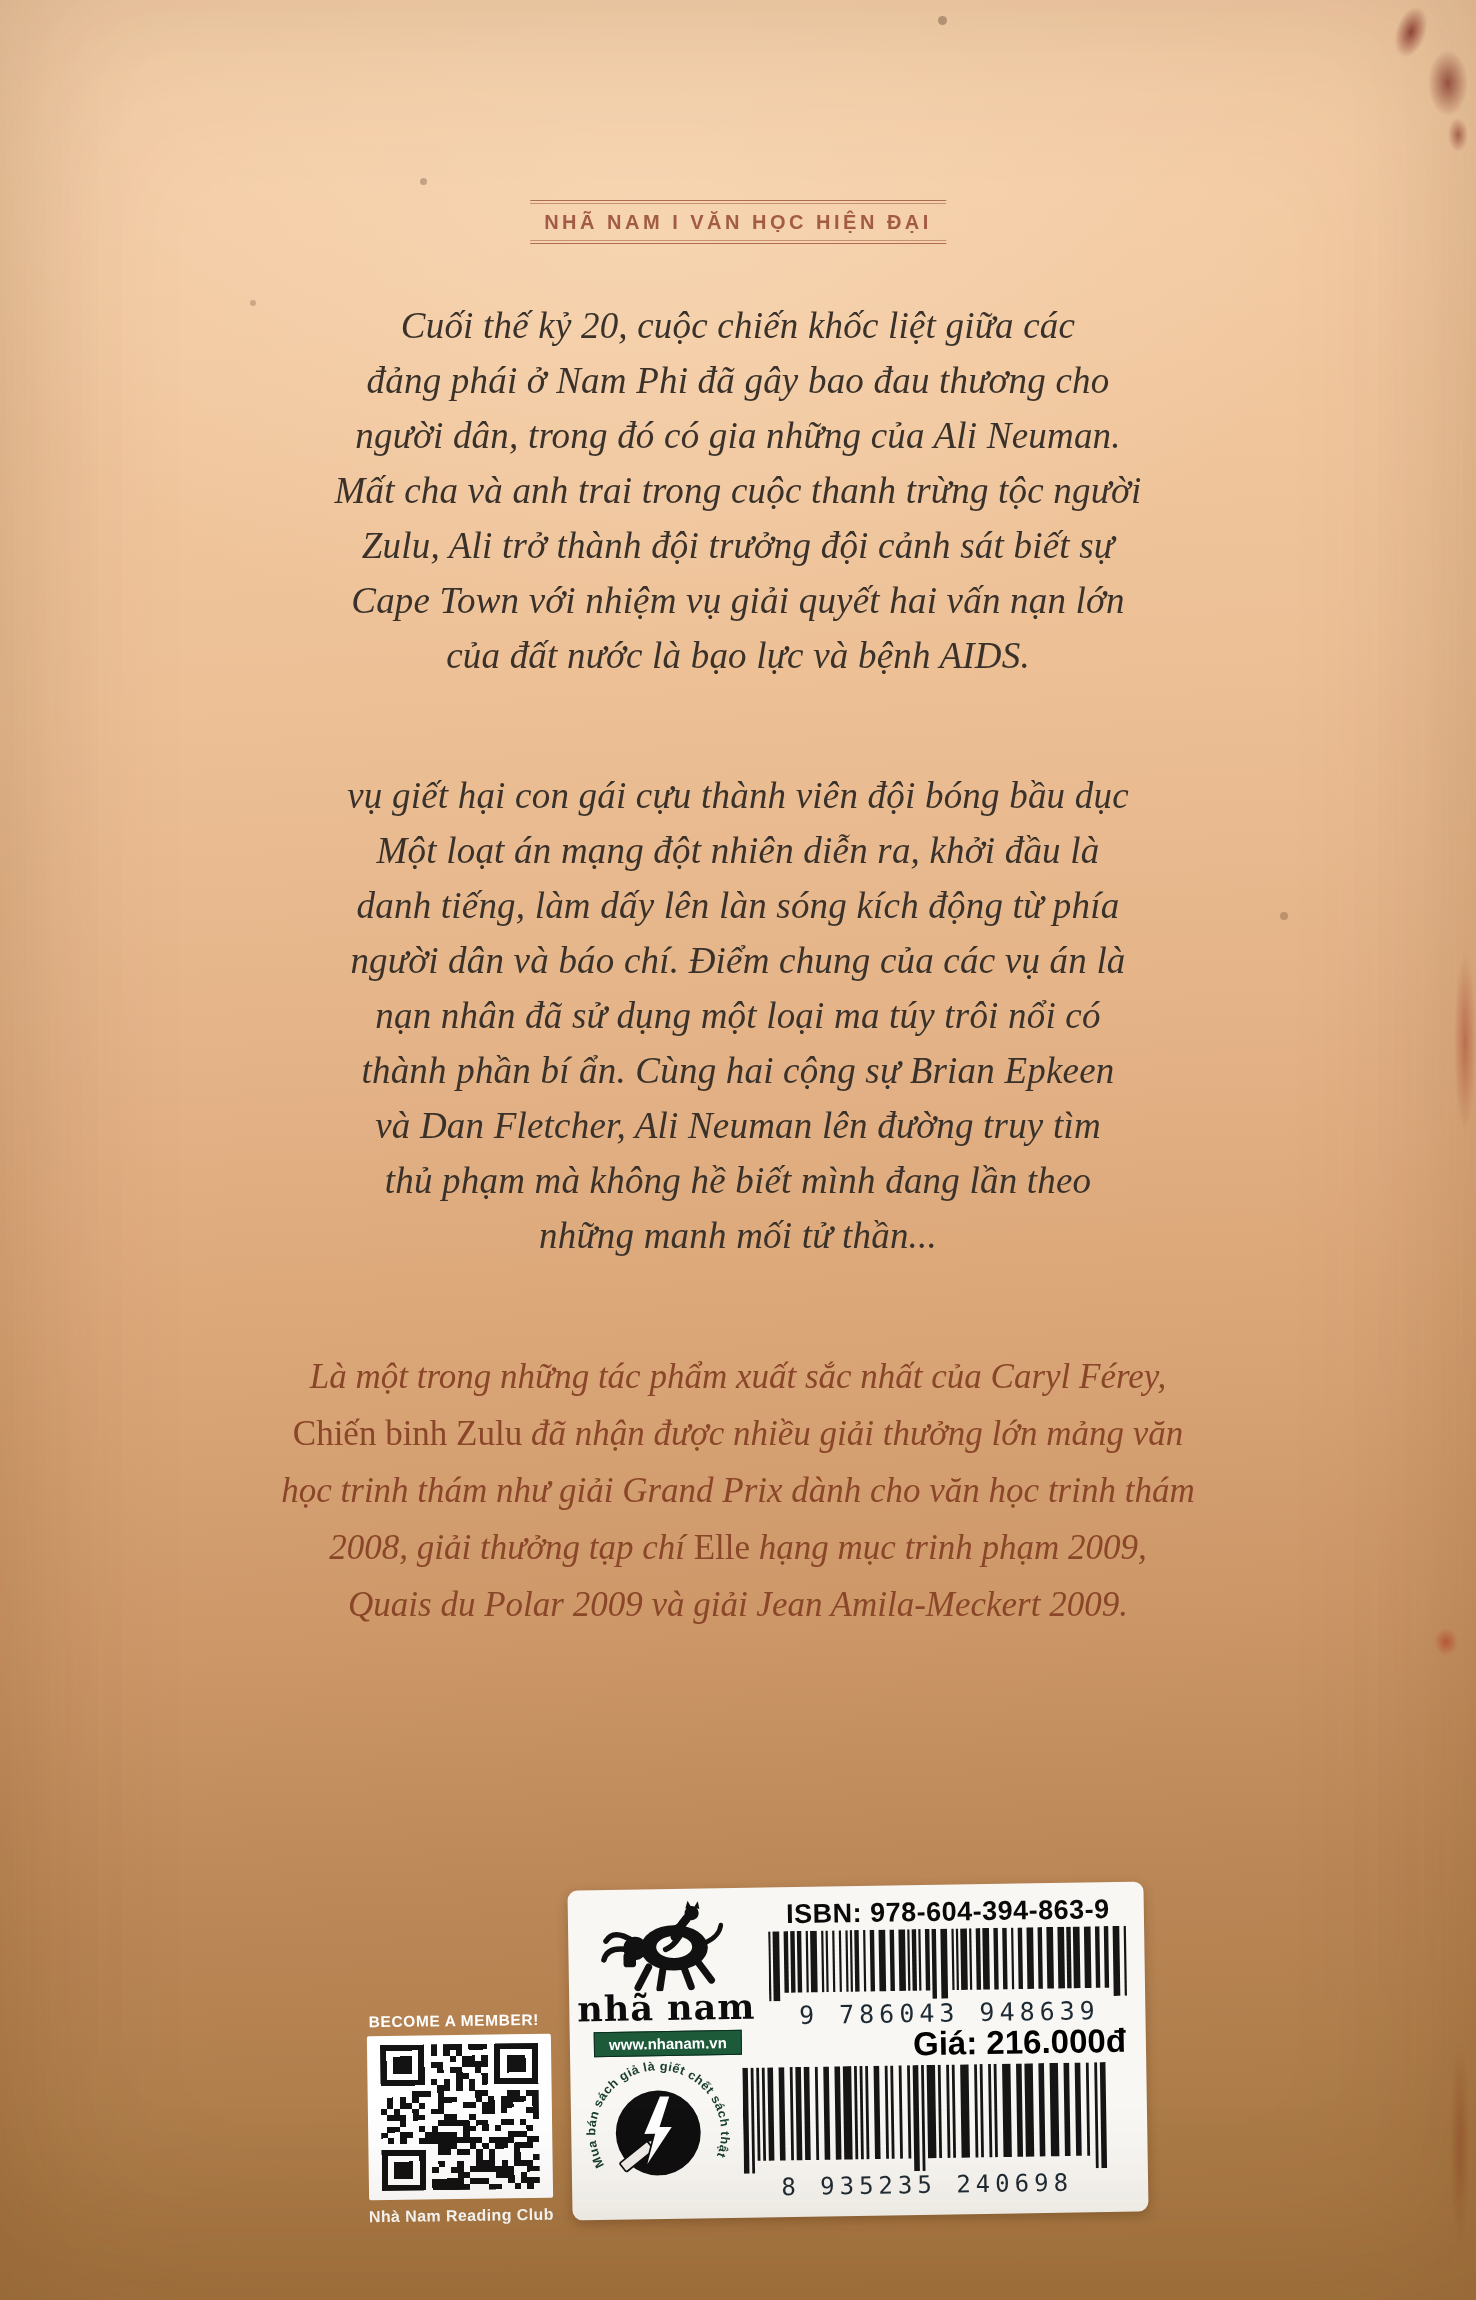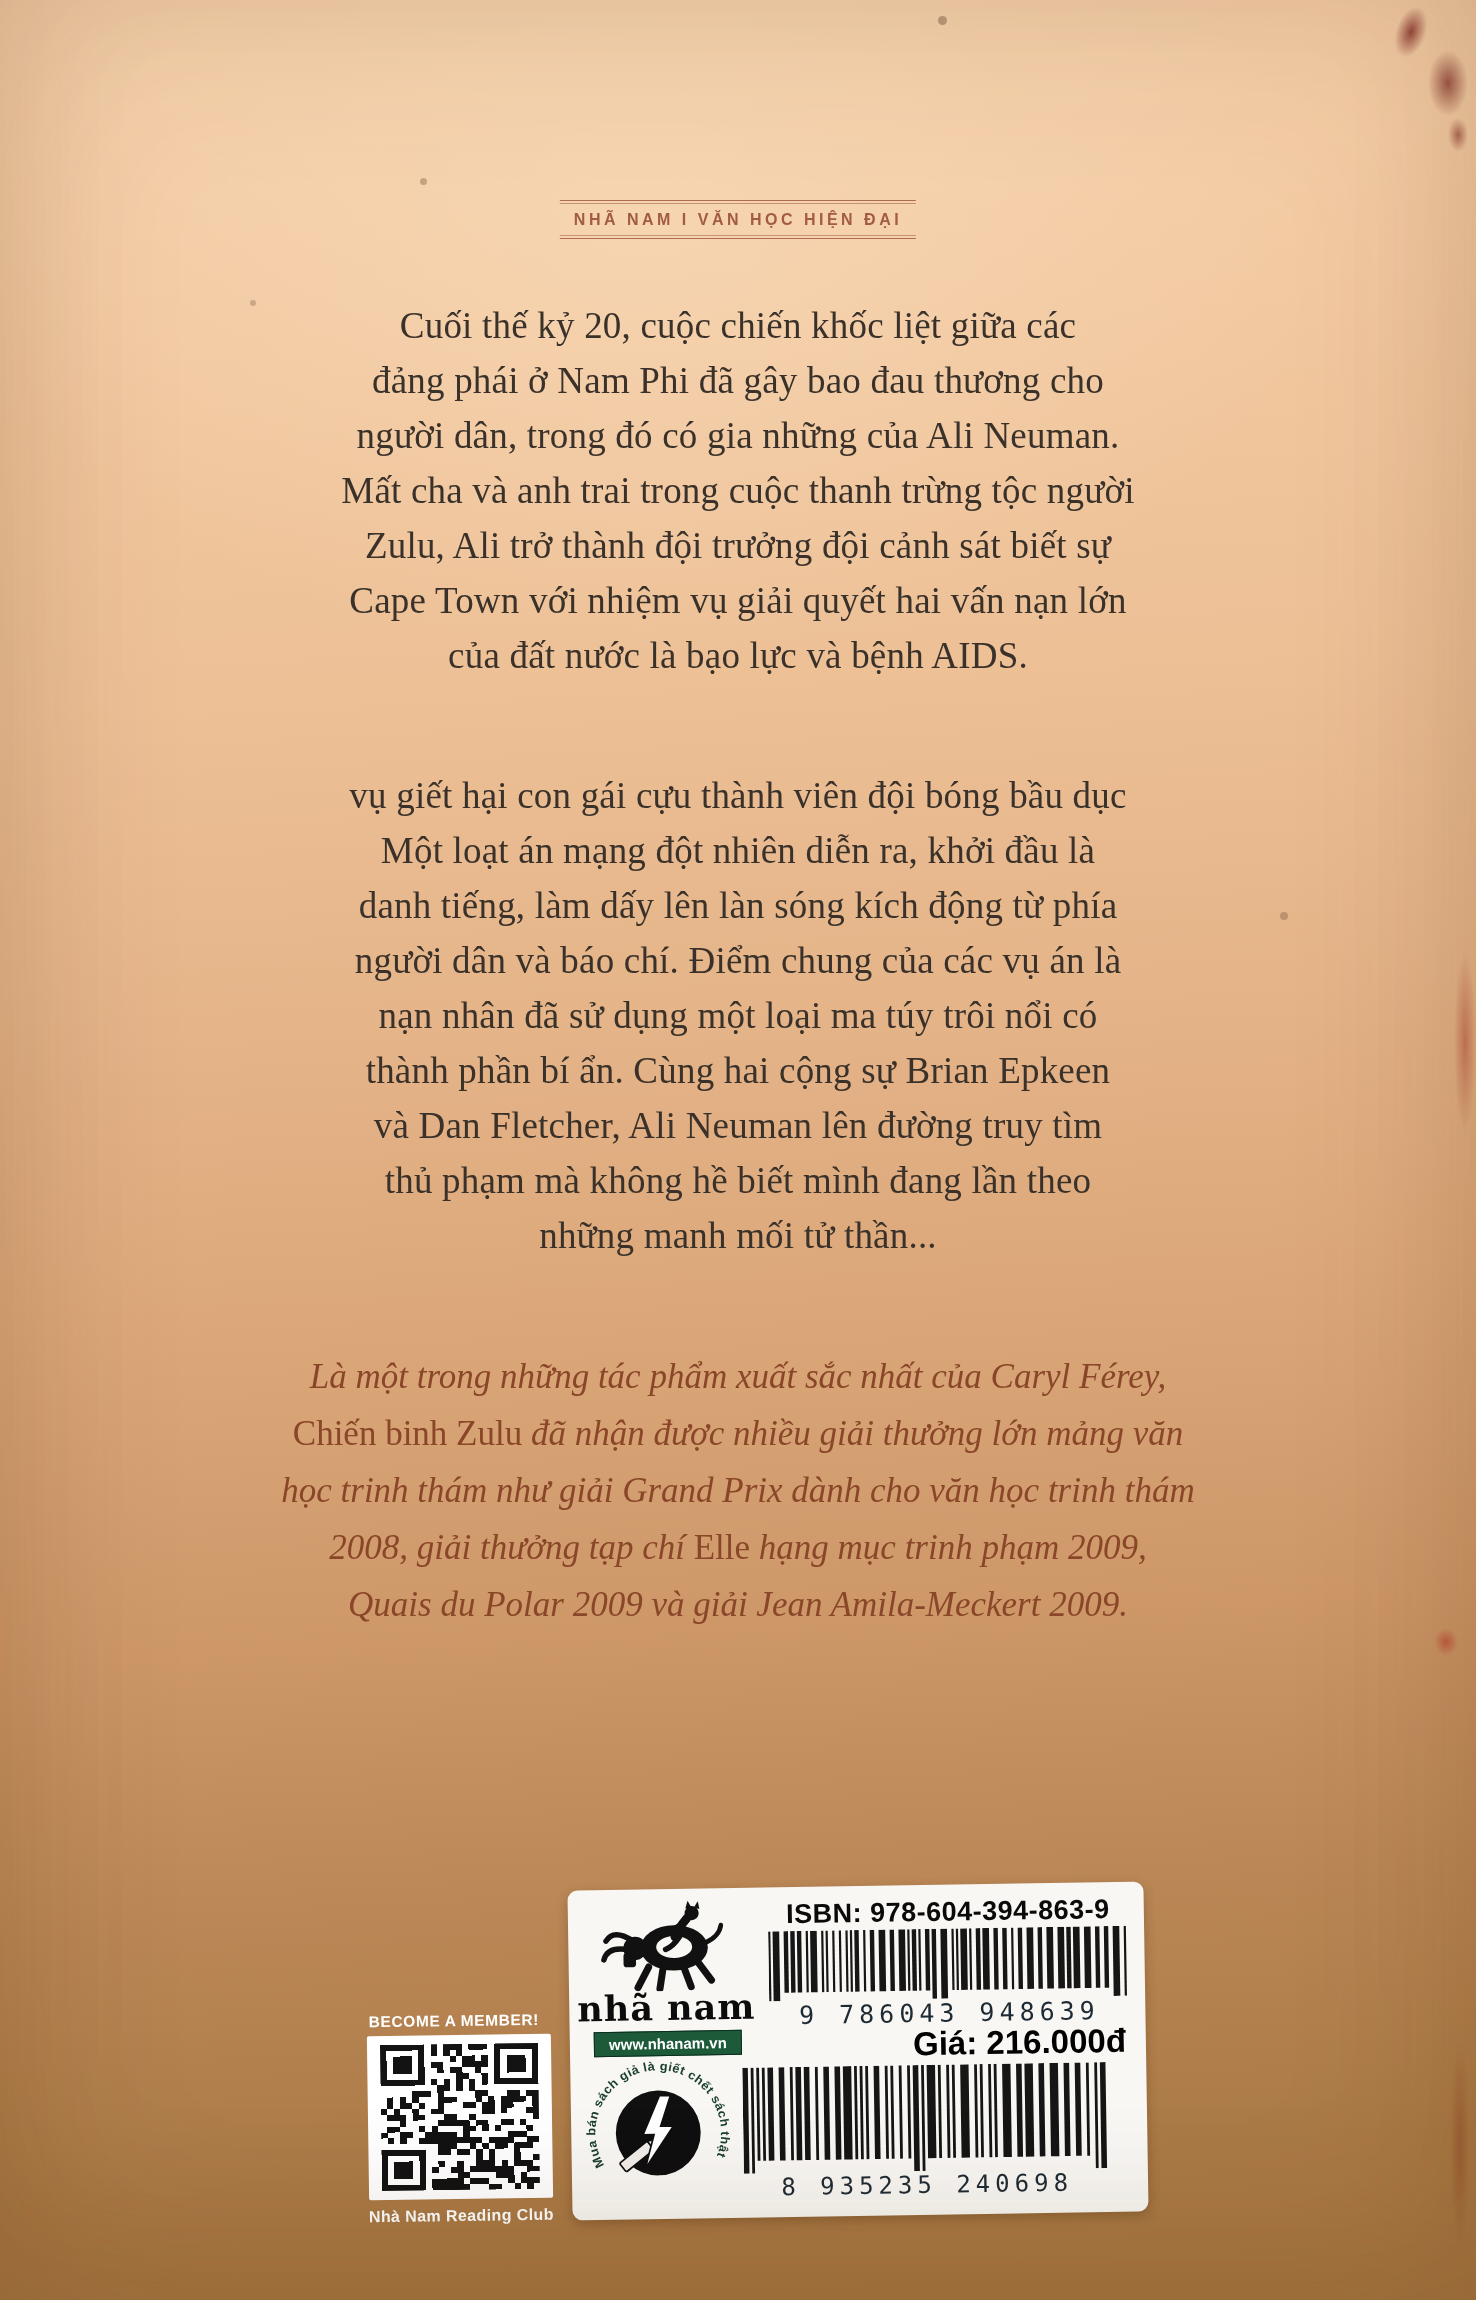--- a/index.html
+++ b/index.html
@@ -39,32 +39,32 @@
     border-top:1.5px solid rgba(162,91,68,.85);
     border-bottom:1.5px solid rgba(162,91,68,.85);
     padding:2px 0;
   }
   .imprint > span{
     display:block;
     border-top:1px solid rgba(162,91,68,.55);
     border-bottom:1px solid rgba(162,91,68,.55);
     padding:7px 14px 6px;
     font-family:"Liberation Sans",sans-serif;
-    font-size:16px;font-weight:bold;letter-spacing:3.5px;white-space:nowrap;
+    font-size:20px;font-weight:bold;letter-spacing:3.5px;white-space:nowrap;
   }
 
   
   .synopsis{
     position:absolute;left:0;right:0;text-align:center;
     font-size:37px;line-height:55px;letter-spacing:.2px;
     color:var(--body-text,#3a322a);
   }
   #para1{top:298px;}
   #para2{top:768px;}
-  .line{white-space:nowrap;}
+  .line{white-space:nowrap;font-style:italic;}
 
   
   .quote{
     position:absolute;left:0;right:0;top:1348px;text-align:center;
     font-size:35px;line-height:57px;
     color:var(--quote-text,#8a4628);
   }
   .qline{white-space:nowrap;}
   .qline .it{font-style:italic;margin-top:32px;}
   .qline .ro{font-style:normal;}

